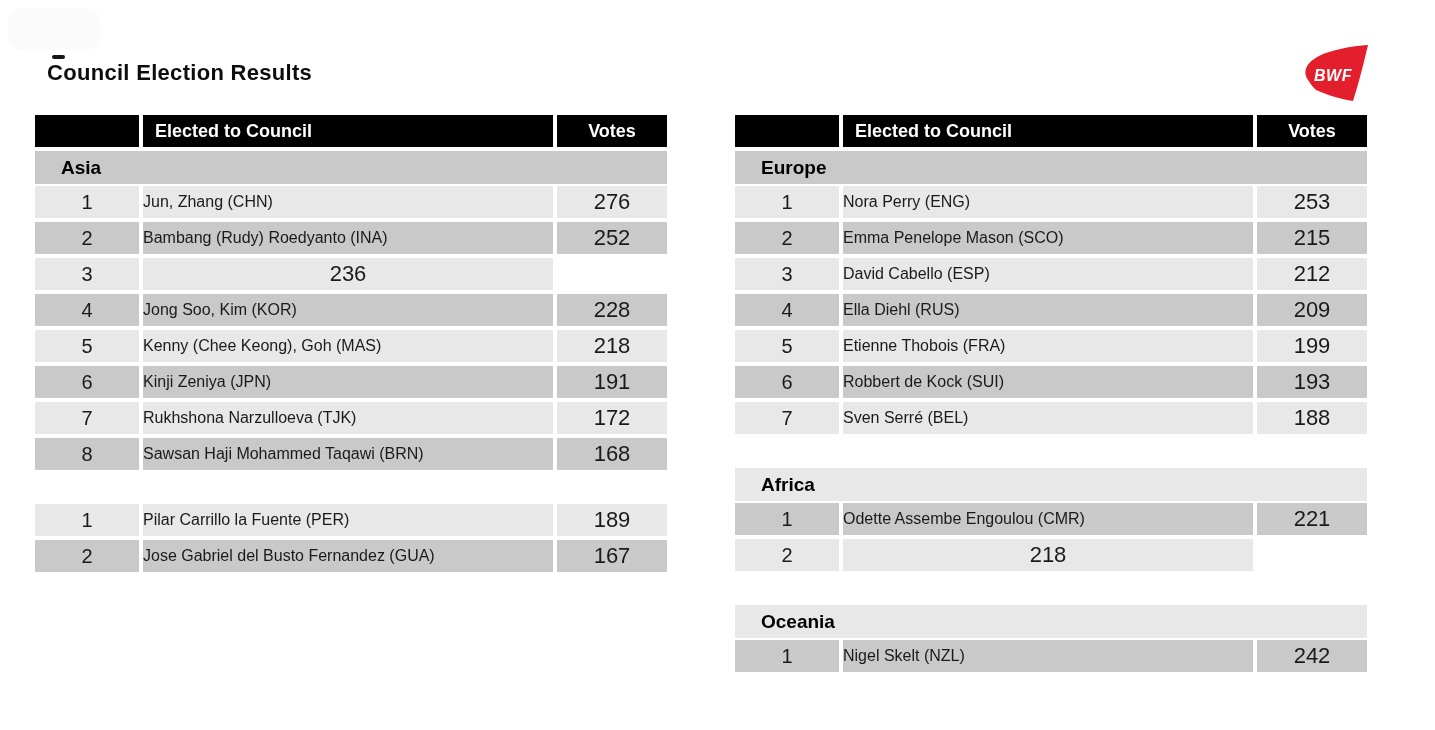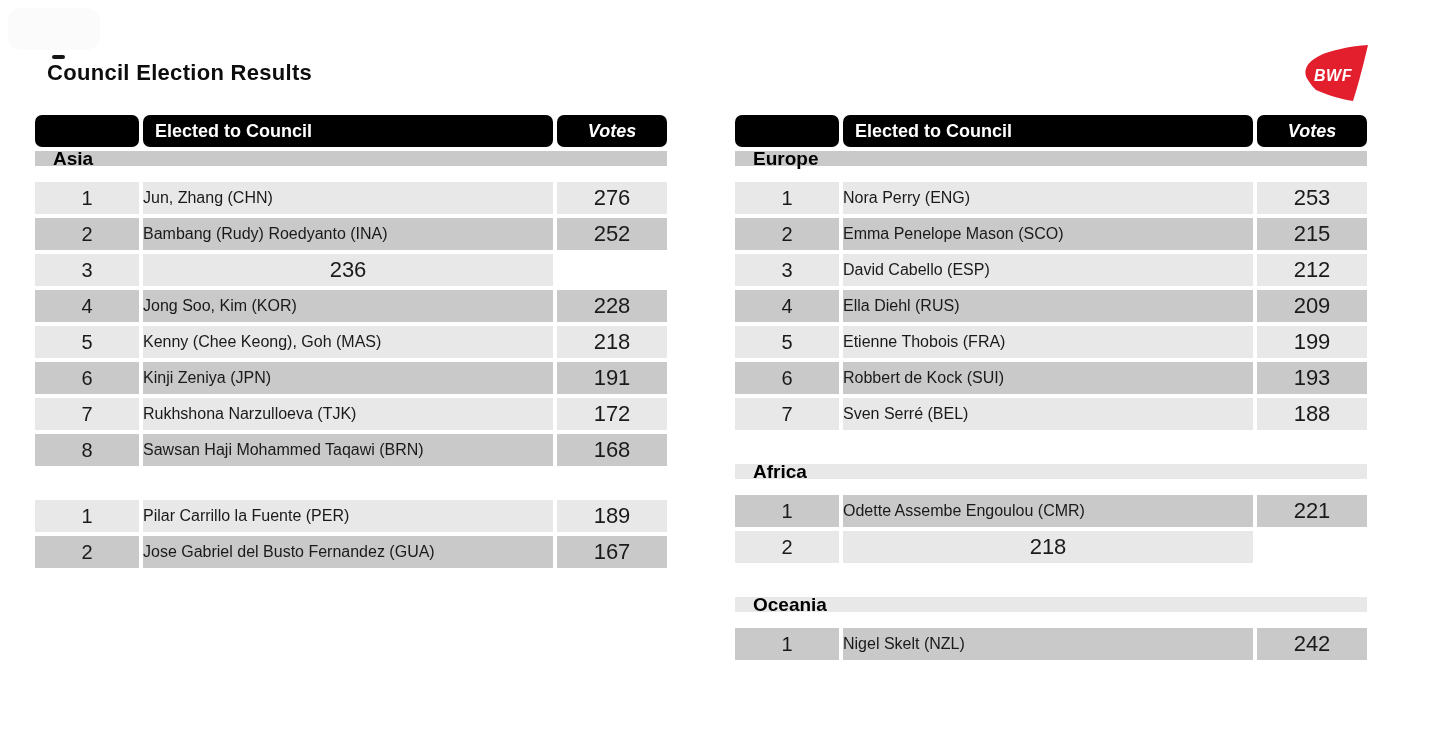--- a/index.html
+++ b/index.html
@@ -12,30 +12,30 @@
   .artifact-speck{position:absolute;left:52px;top:55px;width:13px;height:4px;
     background:#161616;border-radius:2px;}
   .title{position:absolute;left:47px;top:60px;margin:0;
     font-size:22px;font-weight:bold;letter-spacing:.3px;color:#0d0d0d;}
   .logo{position:absolute;left:1297px;top:44px;width:74px;height:58px;}
   .tcol{position:absolute;top:115px;width:632px;}
   #table-left{left:35px;}
   #table-right{left:735px;}
   .grid-row{display:grid;grid-template-columns:104px 1fr 110px;column-gap:4px;margin-bottom:4px;}
   .cell{display:flex;align-items:center;min-height:32px;box-sizing:border-box;}
-  .thead .cell{background:var(--header-bg,#000);color:var(--header-text,#fff);font-weight:bold;font-size:18px;border-radius:7px;}
+  .thead .cell{background:var(--header-bg,#000);color:var(--header-text,#fff);font-weight:bold;font-size:18px;}
   .thead .name-cell{padding-left:12px;}
-  .thead .votes-cell{justify-content:center;font-style:italic;}
+  .thead .votes-cell{justify-content:center;}
   .rank-cell{justify-content:center;font-size:20px;}
   .name-cell{font-size:16px;}
   .votes-cell{justify-content:center;font-size:22px;}
   .section{margin:0;}
   .section + .section{margin-top:34px;}
-  .section-header{height:15px;display:flex;align-items:center;padding-left:18px;
-    font-weight:bold;font-size:19px;color:#000;margin-bottom:16px;box-sizing:border-box;}
+  .section-header{height:33px;display:flex;align-items:center;padding-left:26px;
+    font-weight:bold;font-size:19px;color:#000;margin-bottom:2px;box-sizing:border-box;}
   .light{background:var(--row-light,#e8e8e8);}
   .dark{background:var(--row-dark,#c9c9c9);}
 </style>
 </head>
 <body>
 
 <div class="artifact-blob"></div>
 <div class="artifact-speck"></div>
 
 <h1 class="title">Council Election Results</h1>

